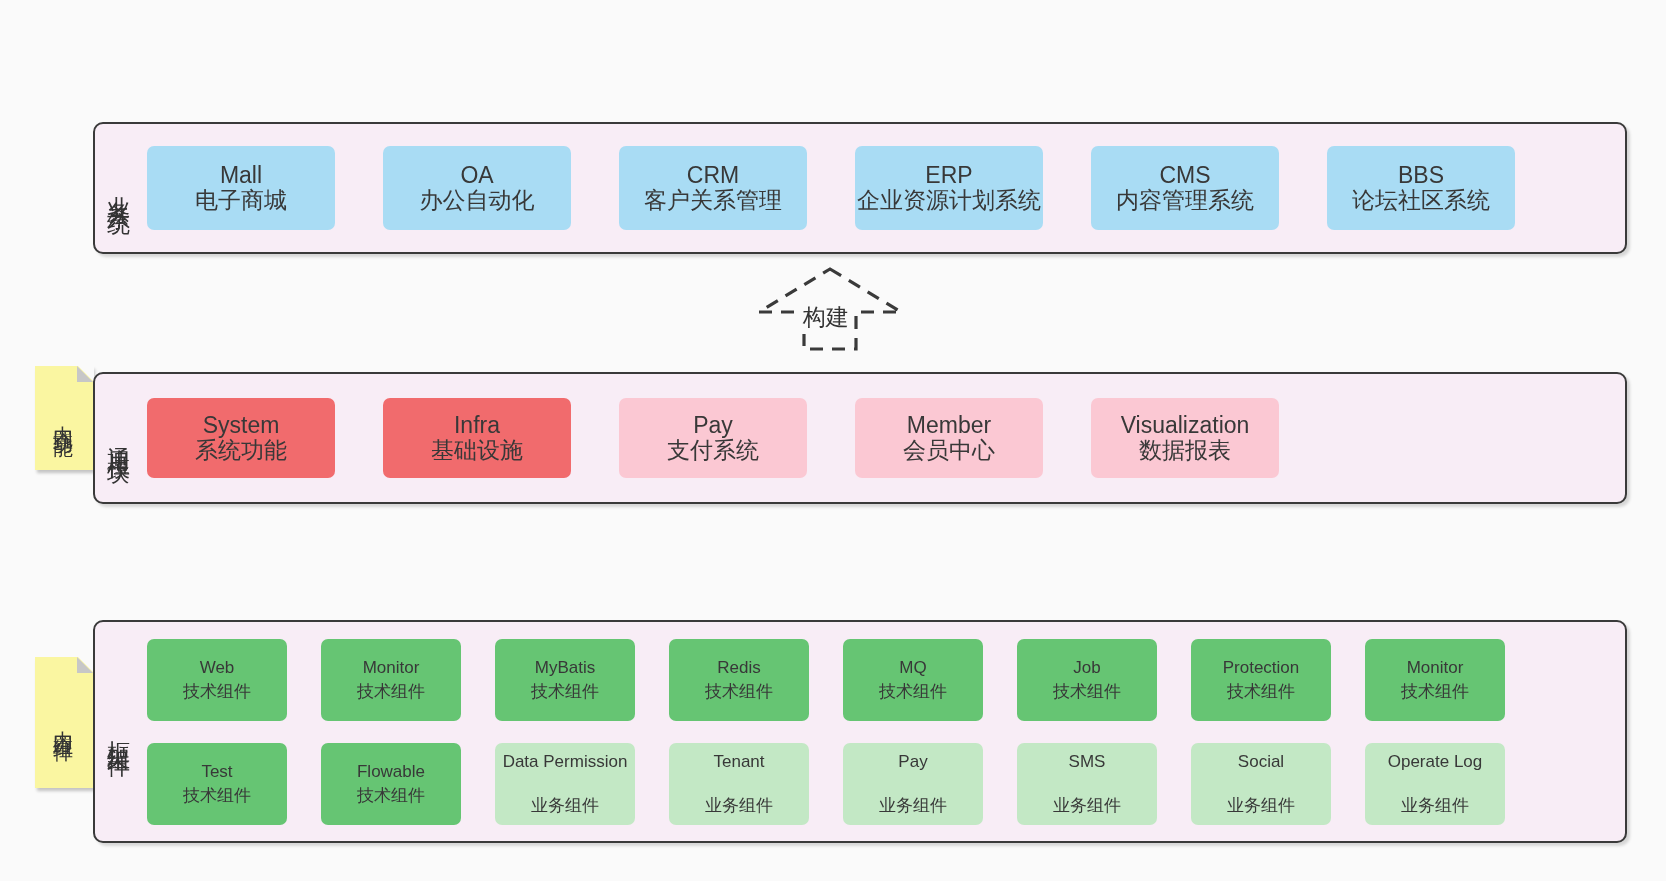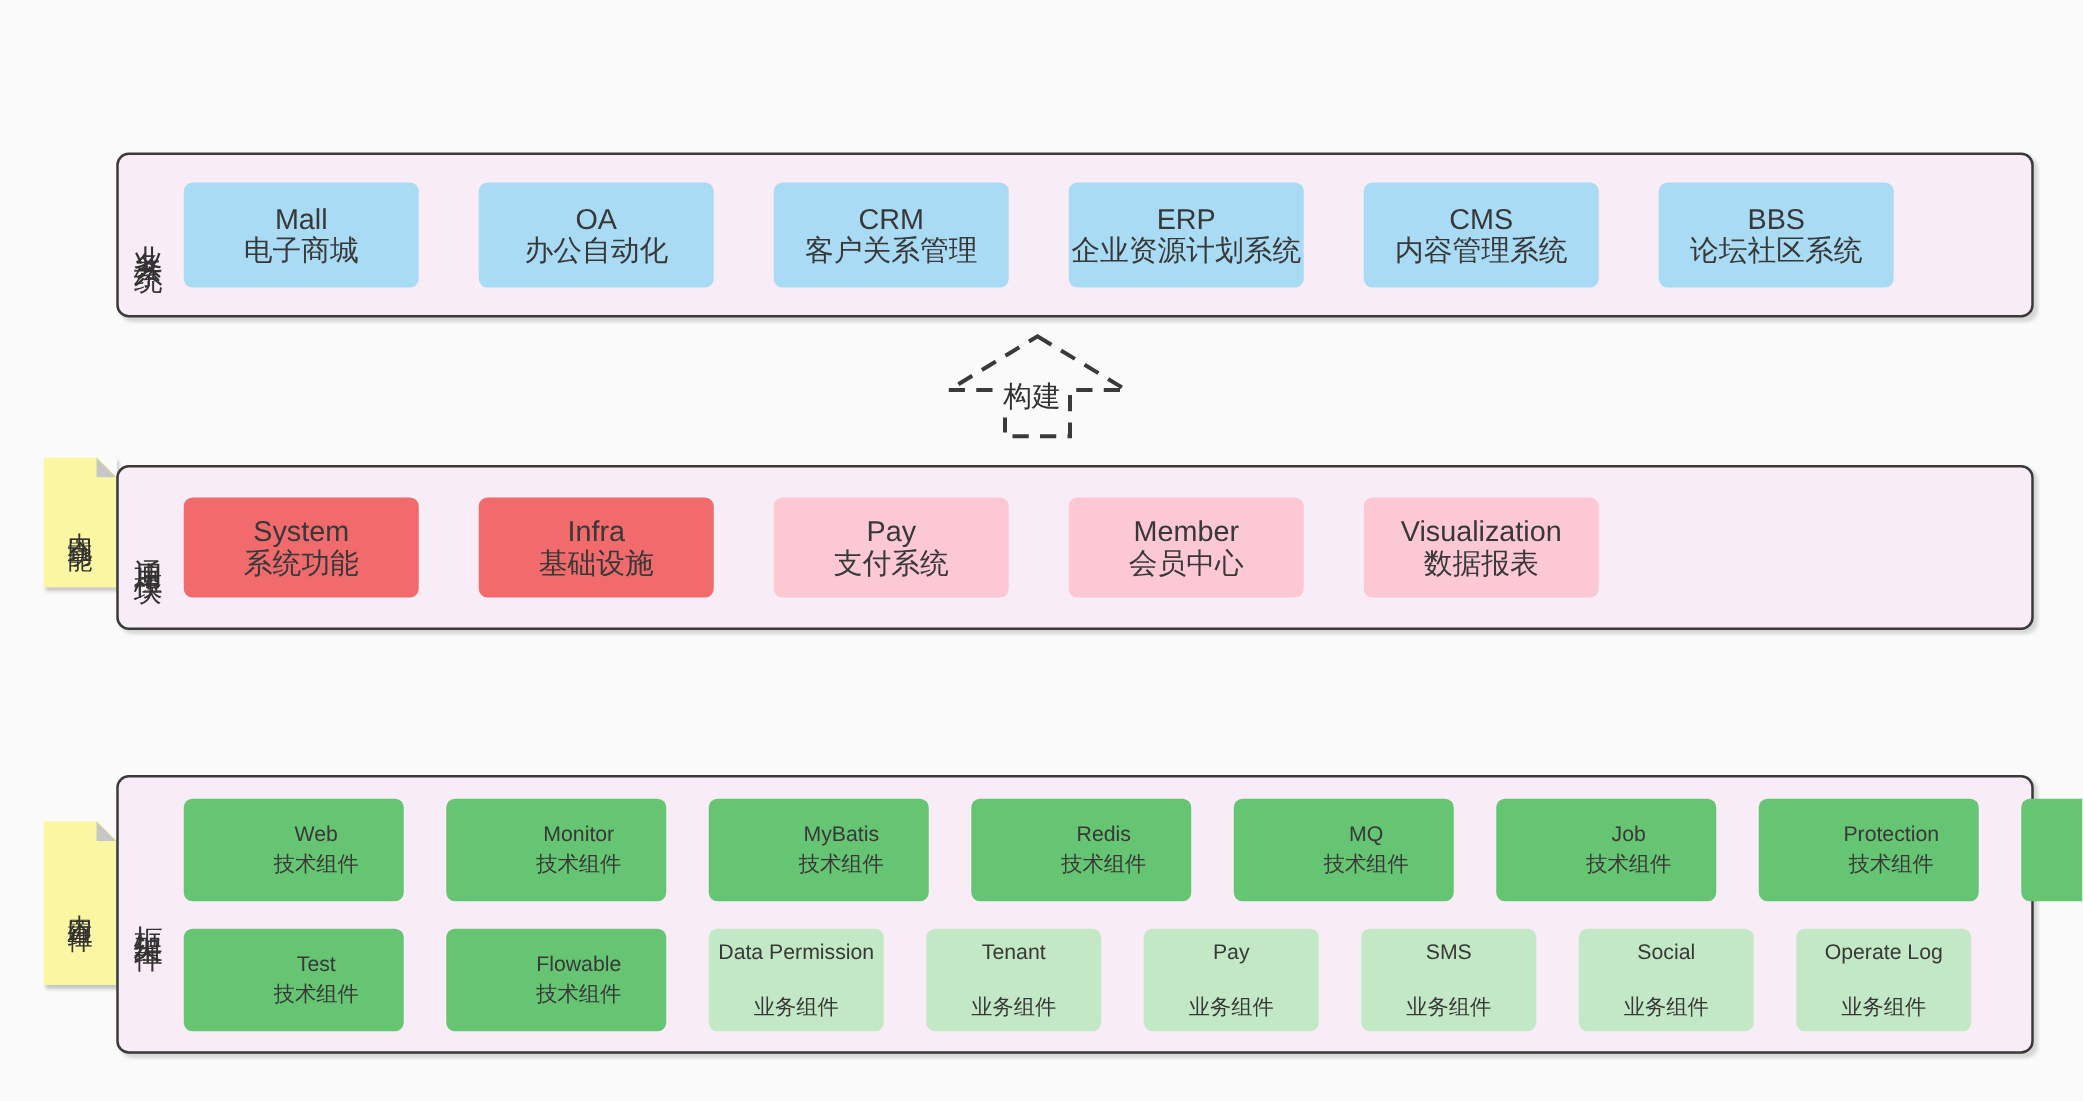--- a/index.html
+++ b/index.html
@@ -56,21 +56,21 @@
     text-align:center;
     font-size:23px;line-height:25px;
     color:#383838;
     flex:none;
   }
   #sec-modules .box{height:80px;}
   #sec-framework .box{width:140px;height:82px;line-height:24px;font-size:17px;}
   .v-blue{background:var(--blue,#a9dcf4);}
   .v-red{background:var(--red,#f16b6d);}
   .v-pink{background:var(--pink,#fbc8d3);}
-  .v-green{background:var(--green,#66c573);padding-left:36px;}
+  .v-green{background:var(--green,#66c573);}
   .v-lightgreen{background:var(--lightgreen,#c3e8c5);gap:20px;}
   
   .arrow{
     position:absolute;
     left:755px;width:150px;height:86px;
   }
   #arrow-build{top:266px;}
   #arrow-implement{top:512px;}
   .arrow svg{width:100%;height:100%;display:block;}
   .arrow polygon{

